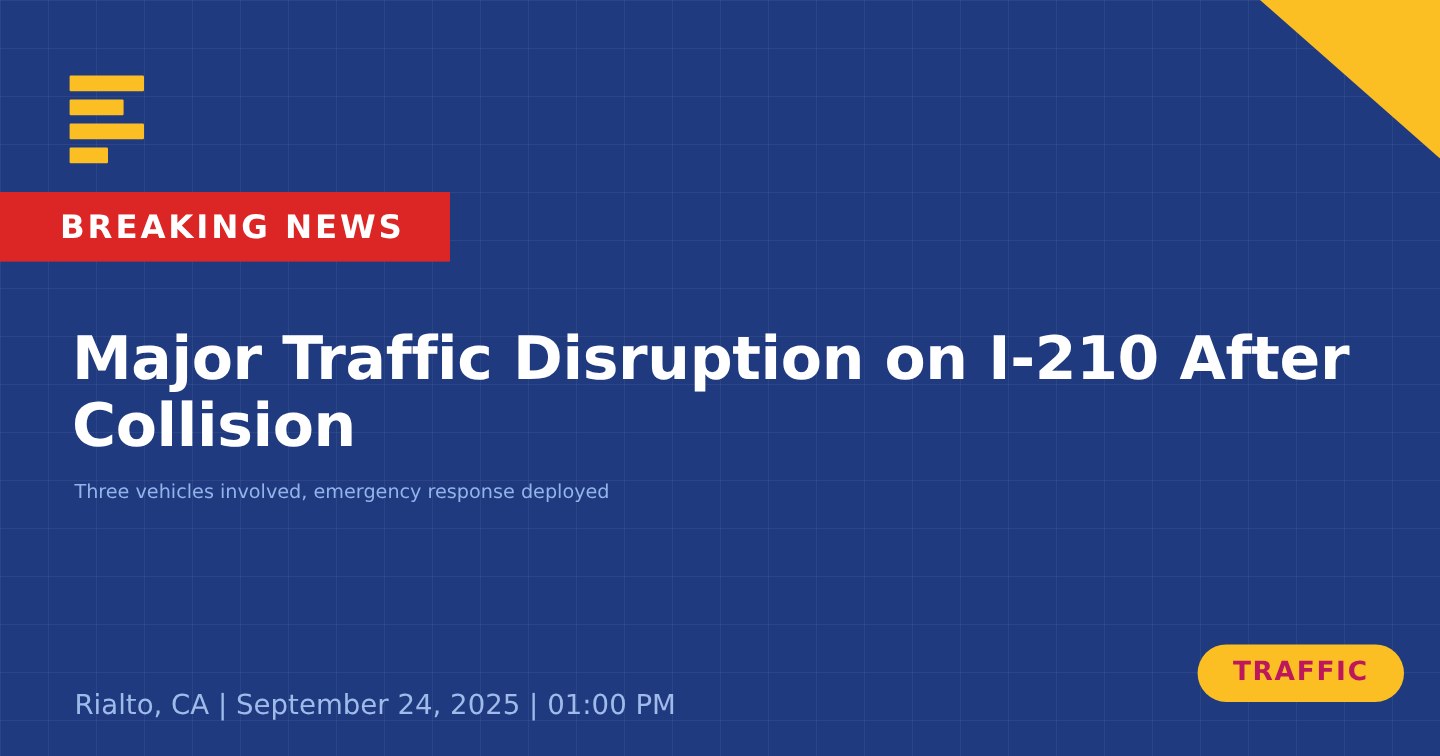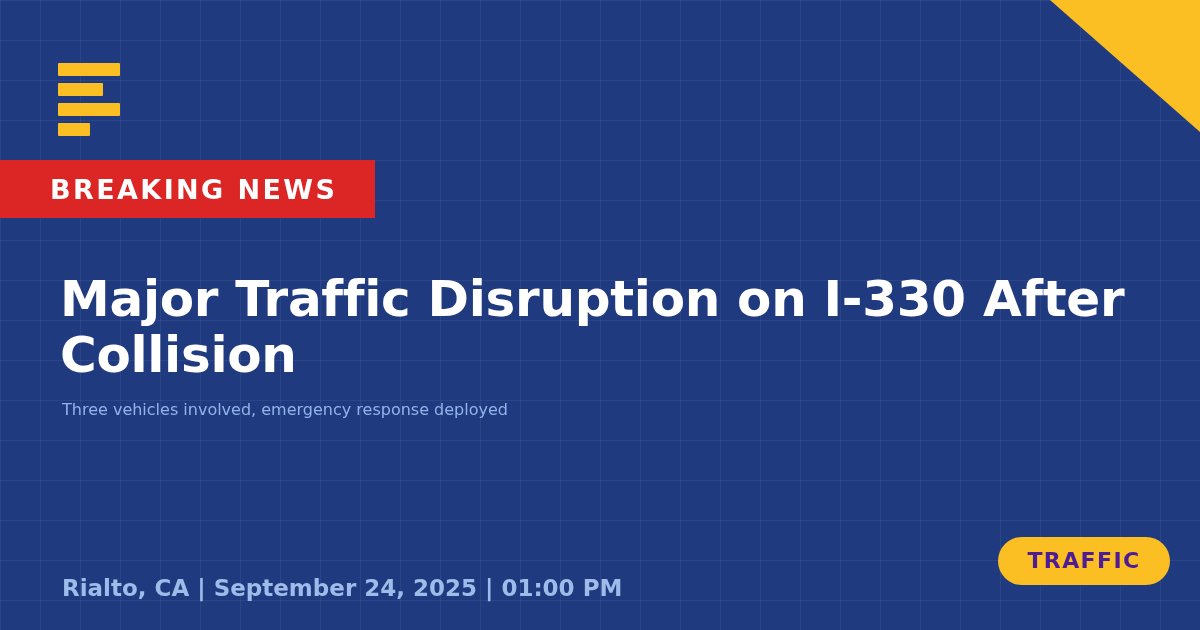--- a/index.html
+++ b/index.html
@@ -102,42 +102,42 @@
     line-height: 1.3;
   }
 
   
   #footer-meta {
     position: absolute;
     left: 62px;
     top: 575px;
     color: #9fbbe9;
     font-size: 23px;
-    font-weight: bold;
+    font-weight: normal;
     line-height: 1.2;
     white-space: nowrap;
   }
 
   
   #category-pill {
     position: absolute;
     right: 30px;
     top: 537px;
     height: 48px;
     min-width: 172px;
     background: #fbbf24;
     border-radius: 24px;
     display: flex;
     align-items: center;
     justify-content: center;
     box-sizing: border-box;
     padding: 0 26px;
   }
   #category-pill-label {
-    color: #4c1d95;
+    color: #be185d;
     font-size: 22px;
     font-weight: bold;
     letter-spacing: 1.4px;
     line-height: 1;
     white-space: nowrap;
   }
 </style>
 </head>
 <body>
 
@@ -149,21 +149,21 @@
     <div class="logo-bar b1"></div>
     <div class="logo-bar b2"></div>
     <div class="logo-bar b3"></div>
     <div class="logo-bar b4"></div>
   </div>
 
   <div id="breaking-badge">
     <span id="breaking-badge-label">BREAKING NEWS</span>
   </div>
 
-  <h1 id="headline">Major Traffic Disruption on I-330 After Collision</h1>
+  <h1 id="headline">Major Traffic Disruption on I-210 After Collision</h1>
 
   <p id="subtitle">Three vehicles involved, emergency response deployed</p>
 
   <div id="footer-meta">Rialto, CA | September 24, 2025 | 01:00 PM</div>
 
   <div id="category-pill">
     <span id="category-pill-label">TRAFFIC</span>
   </div>
 
 </div>

